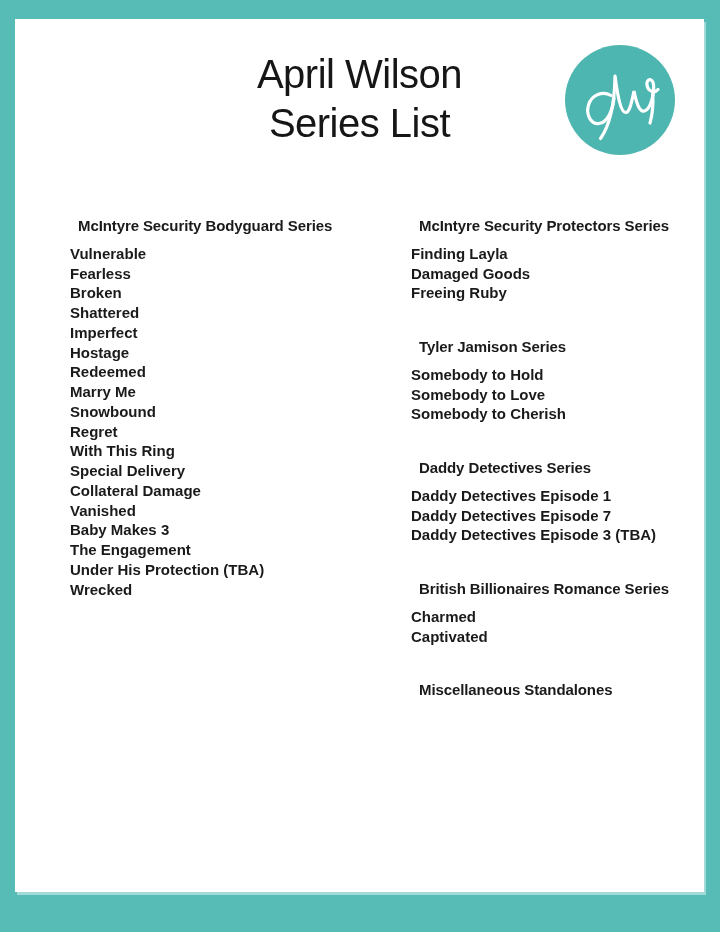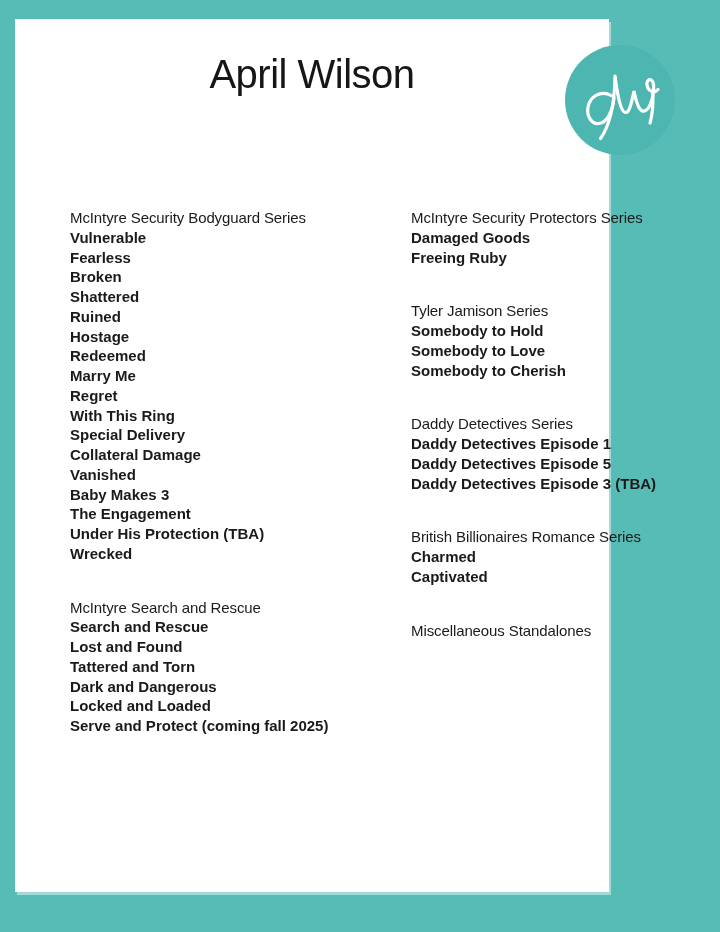--- a/index.html
+++ b/index.html
@@ -14,21 +14,21 @@
     height: 932px;
     background: var(--teal-border);
     position: relative;
     font-family: "Liberation Sans", sans-serif;
     overflow: hidden;
   }
   .page {
     position: absolute;
     left: 15px;
     top: 19px;
-    width: 594px;
+    width: 689px;
     height: 873px;
     background: #ffffff;
     box-shadow: 2px 3px 0 0 rgba(255,255,255,0.45);
   }
   .title {
     position: absolute;
     top: 31px;
     left: 0;
     width: 100%;
     text-align: center;
@@ -47,39 +47,40 @@
   .logo svg { display: block; width: 110px; height: 110px; }
   .col {
     position: absolute;
     top: 189px;
     color: var(--text);
   }
   .col-left  { left: 55px;  width: 335px; }
   .col-right { left: 396px; width: 285px; }
   .series-section { margin: 0 0 34px 0; }
   .series-heading {
-    margin: 0;
+    margin: 8px;
     font-size: 15px;
-    font-weight: normal;
+    font-weight: bold;
     line-height: 19.75px;
     letter-spacing: -0.1px;
   }
   .book {
     font-size: 15px;
     font-weight: bold;
     line-height: 19.75px;
   }
 </style>
 </head>
 <body>
 
 <div class="page">
 
   <div class="title">
     <div>April Wilson</div>
+    <div>Series List</div>
   </div>
 
   <div class="logo">
     <svg viewBox="0 0 110 110" aria-hidden="true">
       <circle cx="55" cy="55" r="55" fill="var(--teal-logo)"></circle>
       <g fill="none" stroke="#ffffff" stroke-width="3.2" stroke-linecap="round">
         <path d="M46 50.5 C38 45.5 26.5 49.5 23.5 60 C20.5 70.5 26.5 79.5 34 78.5 C42 77.5 47.5 67 49 53"></path>
         <path d="M50 33 C49.5 55 46.5 78 35.5 93.5"></path>
         <path d="M50 31 C52.5 50 55.5 67 60.5 67.5 C65 67.8 67 55 69 46 C71 56 74 67.5 79.5 66 C85.5 64.3 89.5 49 88.5 39.5 C87.8 32.5 81 33.5 82 40 C83 46.5 89.5 48.5 93 44.5"></path>
         <path d="M87.8 48.5 C88.3 59 87.5 69.5 85 78"></path>
@@ -87,60 +88,53 @@
     </svg>
   </div>
 
   <div class="col col-left" id="col-left">
       <section class="series-section">
         <h2 class="series-heading">McIntyre Security Bodyguard Series</h2>
         <div class="book">Vulnerable</div>
         <div class="book">Fearless</div>
         <div class="book">Broken</div>
         <div class="book">Shattered</div>
-        <div class="book">Ruined</div>
+        <div class="book">Imperfect</div>
         <div class="book">Hostage</div>
         <div class="book">Redeemed</div>
         <div class="book">Marry Me</div>
+        <div class="book">Snowbound</div>
         <div class="book">Regret</div>
         <div class="book">With This Ring</div>
         <div class="book">Special Delivery</div>
         <div class="book">Collateral Damage</div>
         <div class="book">Vanished</div>
         <div class="book">Baby Makes 3</div>
         <div class="book">The Engagement</div>
         <div class="book">Under His Protection (TBA)</div>
         <div class="book">Wrecked</div>
       </section>
-      <section class="series-section">
-        <h2 class="series-heading">McIntyre Search and Rescue</h2>
-        <div class="book">Search and Rescue</div>
-        <div class="book">Lost and Found</div>
-        <div class="book">Tattered and Torn</div>
-        <div class="book">Dark and Dangerous</div>
-        <div class="book">Locked and Loaded</div>
-        <div class="book">Serve and Protect (coming fall 2025)</div>
-      </section>
     </div>
   <div class="col col-right" id="col-right">
       <section class="series-section">
         <h2 class="series-heading">McIntyre Security Protectors Series</h2>
+        <div class="book">Finding Layla</div>
         <div class="book">Damaged Goods</div>
         <div class="book">Freeing Ruby</div>
       </section>
       <section class="series-section">
         <h2 class="series-heading">Tyler Jamison Series</h2>
         <div class="book">Somebody to Hold</div>
         <div class="book">Somebody to Love</div>
         <div class="book">Somebody to Cherish</div>
       </section>
       <section class="series-section">
         <h2 class="series-heading">Daddy Detectives Series</h2>
         <div class="book">Daddy Detectives Episode 1</div>
-        <div class="book">Daddy Detectives Episode 5</div>
+        <div class="book">Daddy Detectives Episode 7</div>
         <div class="book">Daddy Detectives Episode 3 (TBA)</div>
       </section>
       <section class="series-section">
         <h2 class="series-heading">British Billionaires Romance Series</h2>
         <div class="book">Charmed</div>
         <div class="book">Captivated</div>
       </section>
       <section class="series-section">
         <h2 class="series-heading">Miscellaneous Standalones</h2>
       </section>

